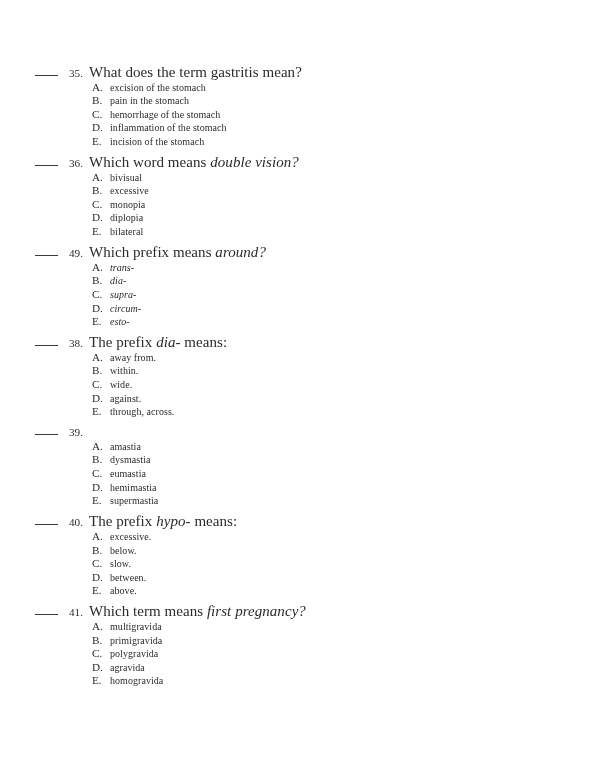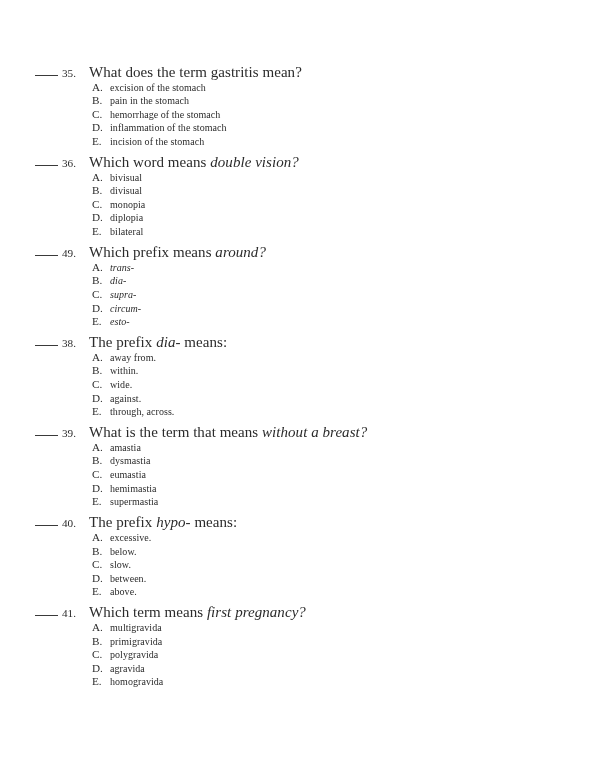--- a/index.html
+++ b/index.html
@@ -47,21 +47,21 @@
     border-bottom: 1.1px solid #3a3a3a;
     height: 9px;
     margin-right: 4px;
     position: relative;
     top: -1px;
   }
   .q-number {
     display: inline-block;
     width: 21px;
     flex: 0 0 21px;
-    text-align: left;
+    text-align: right;
     margin-right: 6px;
     font-size: 11.2px;
   }
   .q-text {
     font-size: 15px;
     letter-spacing: 0.05px;
   }
   .q-text em {
   }
   .options {
@@ -133,21 +133,21 @@
           <span class="q-number">36.</span>
           <span class="q-text"><span>Which word means </span><em>double vision?</em></span>
         </div>
         <ul class="options">
           <li class="option-row">
             <span class="opt-letter">A.</span>
             <span class="opt-text">bivisual</span>
           </li>
           <li class="option-row">
             <span class="opt-letter">B.</span>
-            <span class="opt-text">divisual</span>
+            <span class="opt-text">excessive</span>
           </li>
           <li class="option-row">
             <span class="opt-letter">C.</span>
             <span class="opt-text">monopia</span>
           </li>
           <li class="option-row">
             <span class="opt-letter">D.</span>
             <span class="opt-text">diplopia</span>
           </li>
           <li class="option-row">
@@ -211,21 +211,20 @@
           <li class="option-row">
             <span class="opt-letter">E.</span>
             <span class="opt-text">through, across.</span>
           </li>
         </ul>
       </li>
       <li class="question-block">
         <div class="question-line">
           <span class="answer-blank"></span>
           <span class="q-number">39.</span>
-          <span class="q-text"><span>What is the term that means </span><em>without a breast?</em></span>
         </div>
         <ul class="options">
           <li class="option-row">
             <span class="opt-letter">A.</span>
             <span class="opt-text">amastia</span>
           </li>
           <li class="option-row">
             <span class="opt-letter">B.</span>
             <span class="opt-text">dysmastia</span>
           </li>

